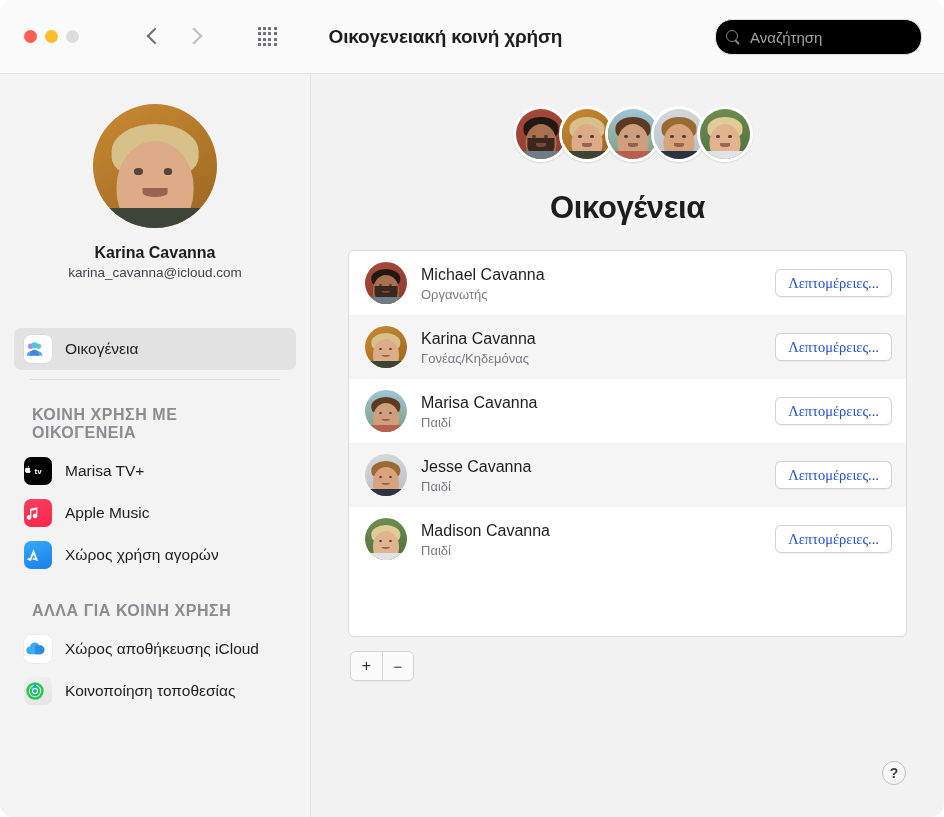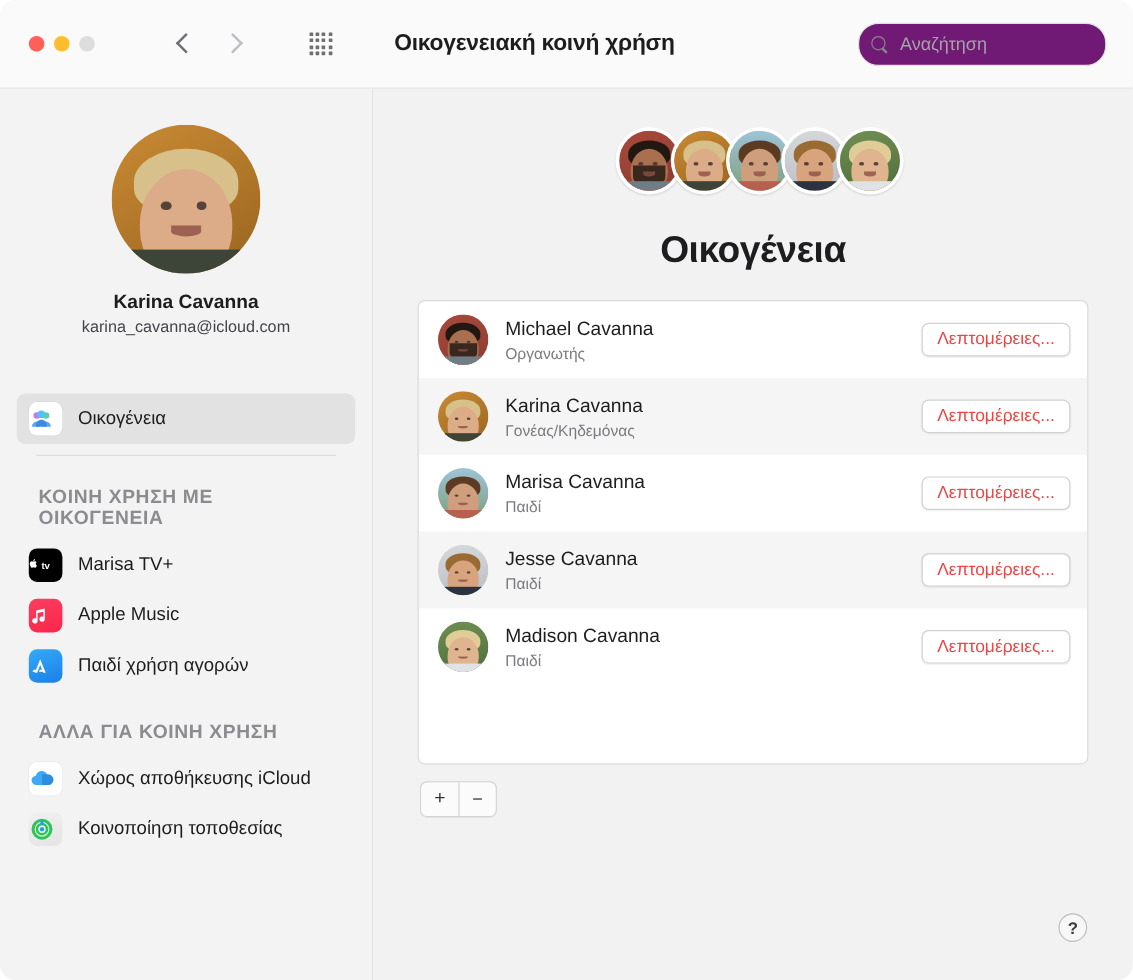--- a/index.html
+++ b/index.html
@@ -50,21 +50,21 @@
   }
   .grid-icon i { background: #6e6e73; border-radius: 0.5px; display: block; }
   .win-title {
     margin-left: 21px;
     font-size: 19px; font-weight: bold; color: #1d1d1f;
     letter-spacing: -0.2px;
   }
   .search-box {
     position: absolute; right: 22px; top: 19px;
     width: 207px; height: 36px;
-    background: #701a75;
+    background: #000000;
     border: 1px solid #e0e0e0;
     border-radius: 17px;
     display: flex; align-items: center; padding: 0 10px;
   }
   .search-ic { width: 15px; height: 15px; position: relative; flex: 0 0 auto; }
   .search-ic::before {
     content: ""; position: absolute; left: 0; top: 0;
     width: 10px; height: 10px; border: 1.7px solid #86868b; border-radius: 50%;
   }
   .search-ic::after {
@@ -161,22 +161,22 @@
   }
   .member-text { margin-left: 14px; flex: 1 1 auto; }
   .m-name { font-size: 16px; color: #1d1d1f; line-height: 1.25; }
   .m-role { font-size: 13px; color: #7a7a80; margin-top: 2px; }
   .details-btn {
     flex: 0 0 auto;
     height: 28px; padding: 0 12px;
     background: #ffffff;
     border: 1px solid #d2d2d2;
     border-radius: 6px;
-    font-size: 14.5px; color: #ef4444;
-    font-family: Liberation Sans, sans-serif;
+    font-size: 14.5px; color: #1d4ed8;
+    font-family: Liberation Serif, serif;
     box-shadow: 0 0.5px 1px rgba(0,0,0,.06);
     display: flex; align-items: center; justify-content: center;
   }
   .list-filler { height: 64px; }
 
   .pm-group {
     margin: 14px 0 0 39px;
     display: flex; width: 64px; height: 30px;
     border: 1px solid #d4d4d4; border-radius: 6px;
     overflow: hidden; background: #fbfbfb;
@@ -366,21 +366,21 @@
         </span>
         <span class="app-label">Apple Music</span>
       </div>
       <div class="app-row">
         <span class="sq appstore">
           <svg width="19" height="19" viewBox="0 0 24 24">
             <path d="M12 4.2 6.2 18.6h2.6L12 10.4l1.9 4.8h-2.4l-.9 2.3h4.2l.4 1.1h2.6z" fill="#fff"></path>
             <path d="M7.7 15.4H4.9l-.9 2.3h2.8z" fill="#fff"></path>
           </svg>
         </span>
-        <span class="app-label">Παιδί χρήση αγορών</span>
+        <span class="app-label">Χώρος χρήση αγορών</span>
       </div>
     </div>
 
     <div class="group-title">ΑΛΛΑ ΓΙΑ ΚΟΙΝΗ ΧΡΗΣΗ</div>
     <div class="app-list">
       <div class="app-row">
         <span class="sq white">
           <svg width="22" height="22" viewBox="0 0 24 24">
             <path d="M18.3 17.6H7a4.2 4.2 0 0 1-.5-8.4 5.4 5.4 0 0 1 10.2-1.1 3.8 3.8 0 0 1 1.6 9.5z" fill="#3fa9f5"></path>
             <path d="M18.3 17.6H12V8.1a5.4 5.4 0 0 1 4.7 0 3.8 3.8 0 0 1 1.6 9.5z" fill="#2d8ee0"></path>

